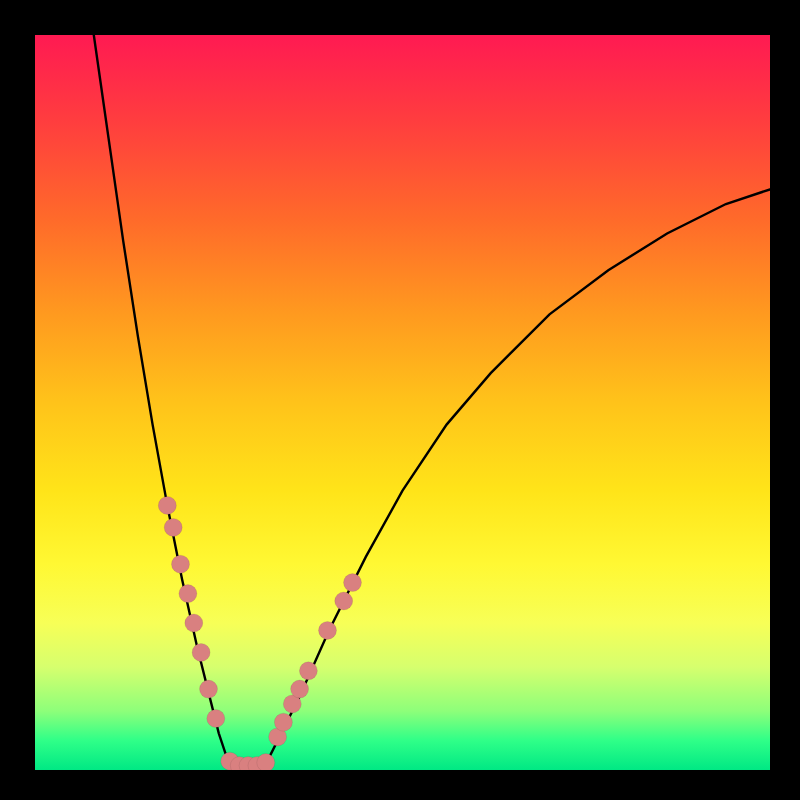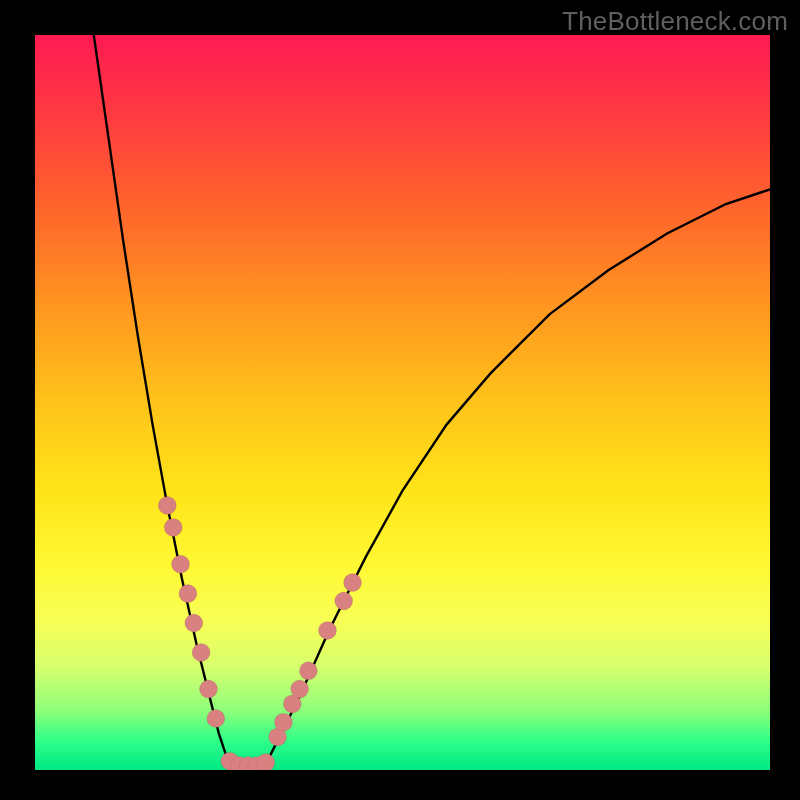--- a/index.html
+++ b/index.html
@@ -93,14 +93,13 @@
           <circle class="dot" cx="248.4" cy="687.2" r="9"></circle>
           <circle class="dot" cx="257.3" cy="668.9" r="9"></circle>
           <circle class="dot" cx="264.6" cy="654.1" r="9"></circle>
           <circle class="dot" cx="273.4" cy="635.8" r="9"></circle>
           <circle class="dot" cx="292.5" cy="595.4" r="9"></circle>
           <circle class="dot" cx="308.7" cy="566.0" r="9"></circle>
           <circle class="dot" cx="317.5" cy="547.6" r="9"></circle>
         </g>
     </svg>
   </div>
-  <div class="watermark">TheBottleneck.com</div>
 </div>
 
 </body></html>

